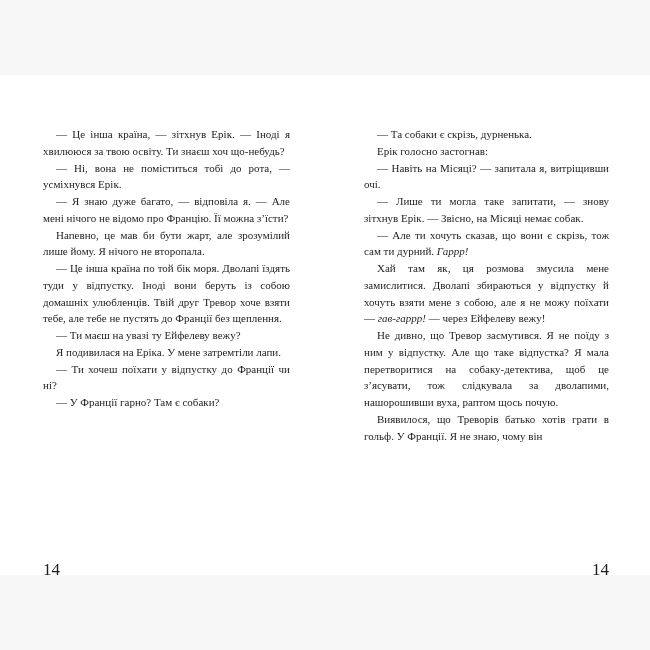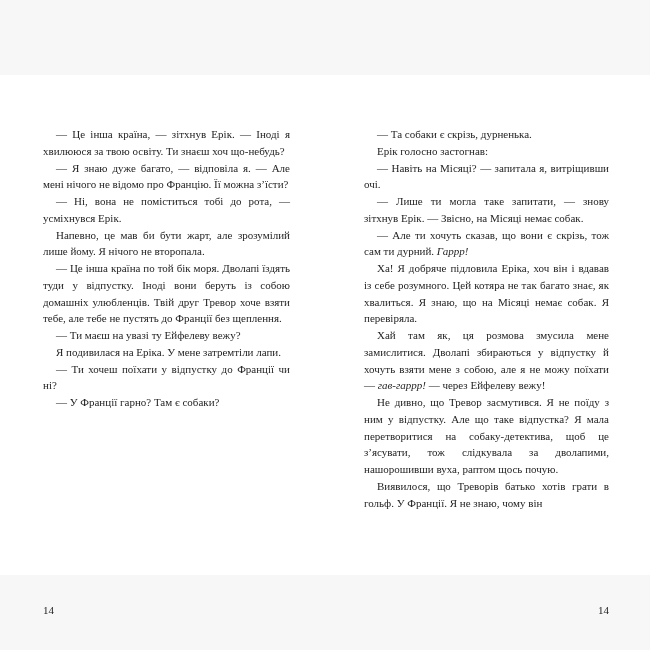--- a/index.html
+++ b/index.html
@@ -27,51 +27,50 @@
       margin: 0;
       font-size: 11px;
       line-height: 16.75px;
       text-align: justify;
       text-indent: 13px;
       hyphens: manual;
     }
     .para em { font-style: italic; font-family: Liberation Serif, serif; }
     .page-number {
       position: absolute;
-      top: 476px;
-      font-size: 11px;
+      top: 436px;
+      font-size: 17px;
       line-height: 16px;
     }
     .page-left .page-number { left: 0; }
     .page-right .page-number { right: 0; }
   </style>
 </head>
 <body>
 
 <div class="spread">
 
   <div class="page page-left">
     <p class="para">— Це інша країна, — зітхнув Ерік. — Іноді я хвилююся за твою освіту. Ти знаєш хоч що-небудь?</p>
+    <p class="para">— Ні, вона не поміститься тобі до рота, — усміхнувся Ерік.</p>
     <p class="para">— Я знаю дуже багато, — відповіла я. — Але мені нічого не відомо про Францію. Її можна з’їсти?</p>
-    <p class="para">— Ні, вона не поміститься тобі до рота, — усміхнувся Ерік.</p>
     <p class="para">Напевно, це мав би бути жарт, але зрозумілий лише йому. Я нічого не второпала.</p>
     <p class="para">— Це інша країна по той бік моря. Дволапі їздять туди у відпустку. Іноді вони беруть із собою домашніх улюбленців. Твій друг Тревор хоче взяти тебе, але тебе не пустять до Франції без щеплення.</p>
     <p class="para">— Ти маєш на увазі ту Ейфелеву вежу?</p>
     <p class="para">Я подивилася на Еріка. У мене затремтіли лапи.</p>
     <p class="para">— Ти хочеш поїхати у відпустку до Франції чи ні?</p>
     <p class="para">— У Франції гарно? Там є собаки?</p>
     <div class="page-number">14</div>
   </div>
 
   <div class="page page-right">
     <p class="para">— Та собаки є скрізь, дурненька.</p>
     <p class="para">Ерік голосно застогнав:</p>
     <p class="para">— Навіть на Місяці? — запитала я, витріщивши очі.</p>
     <p class="para">— Лише ти могла таке запитати, — знову зітхнув Ерік. — Звісно, на Місяці немає собак.</p>
     <p class="para"><span>— Але ти хочуть сказав, що вони є скрізь, тож сам ти дурний.</span> <em>Гаррр!</em></p>
-    <p class="para">Ха! Я добряче підловила Еріка, хоч він і вдавав із себе розумного. Цей котяра не так багато знає, як хвалиться. Я знаю, що на Місяці немає собак. Я перевіряла.</p>
     <p class="para"><span>Хай там як, ця розмова змусила мене замислитися. Дволапі збираються у відпустку й хочуть взяти мене з собою, але я не можу поїхати</span> — <em>гав-гаррр!</em><span> — через Ейфелеву вежу!</span></p>
     <p class="para">Не дивно, що Тревор засмутився. Я не поїду з ним у відпустку. Але що таке відпустка? Я мала перетворитися на собаку-детектива, щоб це з’ясувати, тож слідкувала за дволапими, нашорошивши вуха, раптом щось почую.</p>
     <p class="para">Виявилося, що Треворів батько хотів грати в гольф. У Франції. Я не знаю, чому він</p>
     <div class="page-number">14</div>
   </div>
 
 </div>
 
 </body></html>

